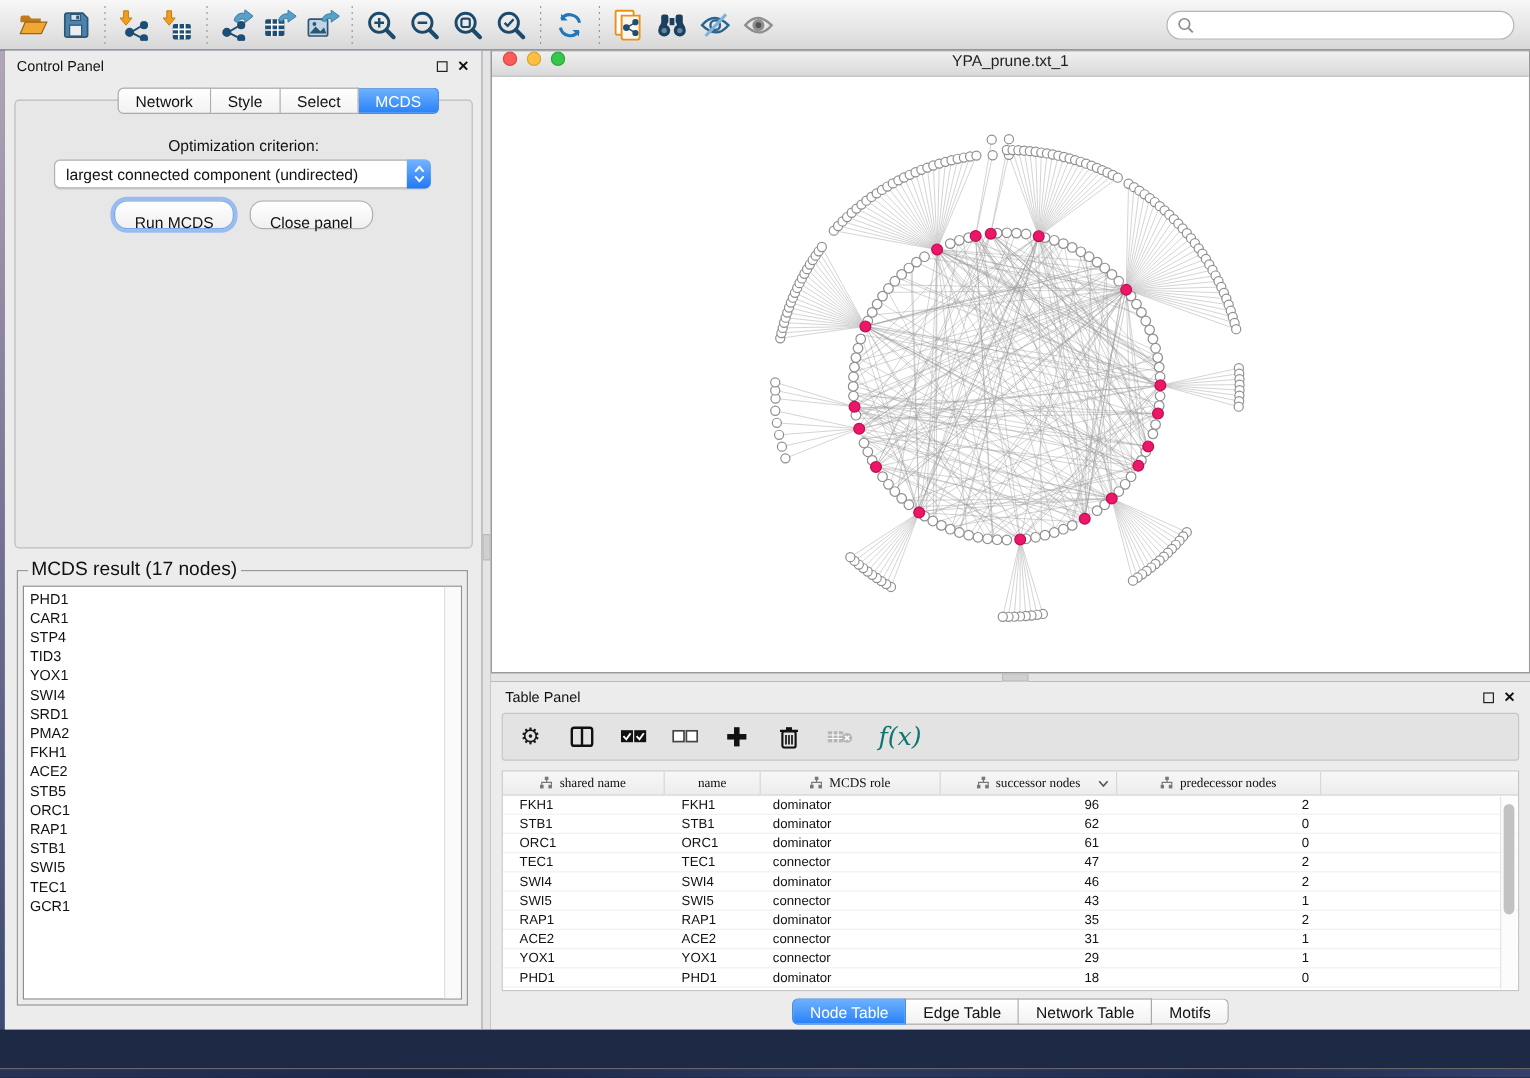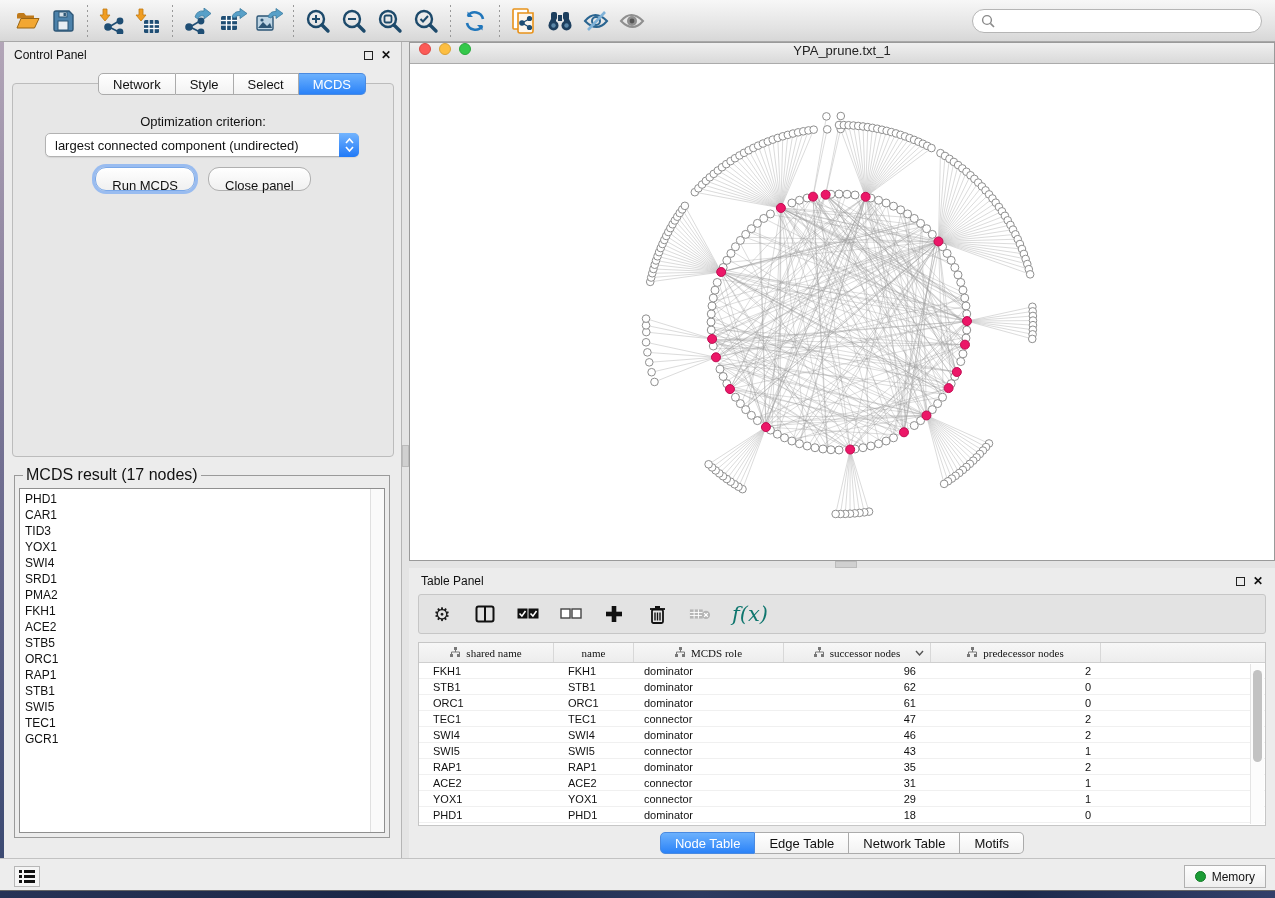--- a/index.html
+++ b/index.html
@@ -334,20 +334,21 @@
       <button class="mac-btn focused">Run MCDS</button>
       <button class="mac-btn">Close panel</button>
     </div>
 
     <fieldset class="result-fieldset">
       <legend>MCDS result (17 nodes)</legend>
       <div class="result-list">
         <div class="result-items" id="result-items">
             <div class="result-item">PHD1</div>
             <div class="result-item">CAR1</div>
+            <div class="result-item">STP4</div>
             <div class="result-item">TID3</div>
             <div class="result-item">YOX1</div>
             <div class="result-item">SWI4</div>
             <div class="result-item">SRD1</div>
             <div class="result-item">PMA2</div>
             <div class="result-item">FKH1</div>
             <div class="result-item">ACE2</div>
             <div class="result-item">STB5</div>
             <div class="result-item">ORC1</div>
             <div class="result-item">RAP1</div>
@@ -1201,32 +1202,14 @@
     <div class="bottom-tabs">
       <div class="seg-tabs" id="bottom-tabs" style="position:static;">
           <div class="seg sel">Node Table</div>
           <div class="seg">Edge Table</div>
           <div class="seg">Network Table</div>
           <div class="seg">Motifs</div>
         </div>
     </div>
   </div>
 
-  <div class="status-bar">
-    <button class="list-btn">
-      <svg width="16" height="13" viewBox="0 0 16 13">
-        <g fill="#111">
-          <rect x="0" y="0" width="3" height="3"></rect>
-            <rect x="5" y="0" width="11" height="3"></rect>
-          <rect x="0" y="5" width="3" height="3"></rect>
-            <rect x="5" y="5" width="11" height="3"></rect>
-          <rect x="0" y="10" width="3" height="3"></rect>
-            <rect x="5" y="10" width="11" height="3"></rect>
-        </g>
-      </svg>
-    </button>
-    <button class="memory-btn">
-      <span class="mem-dot"></span>
-      <span>Memory</span>
-    </button>
-  </div>
 
 </div>
 
 </body></html>

